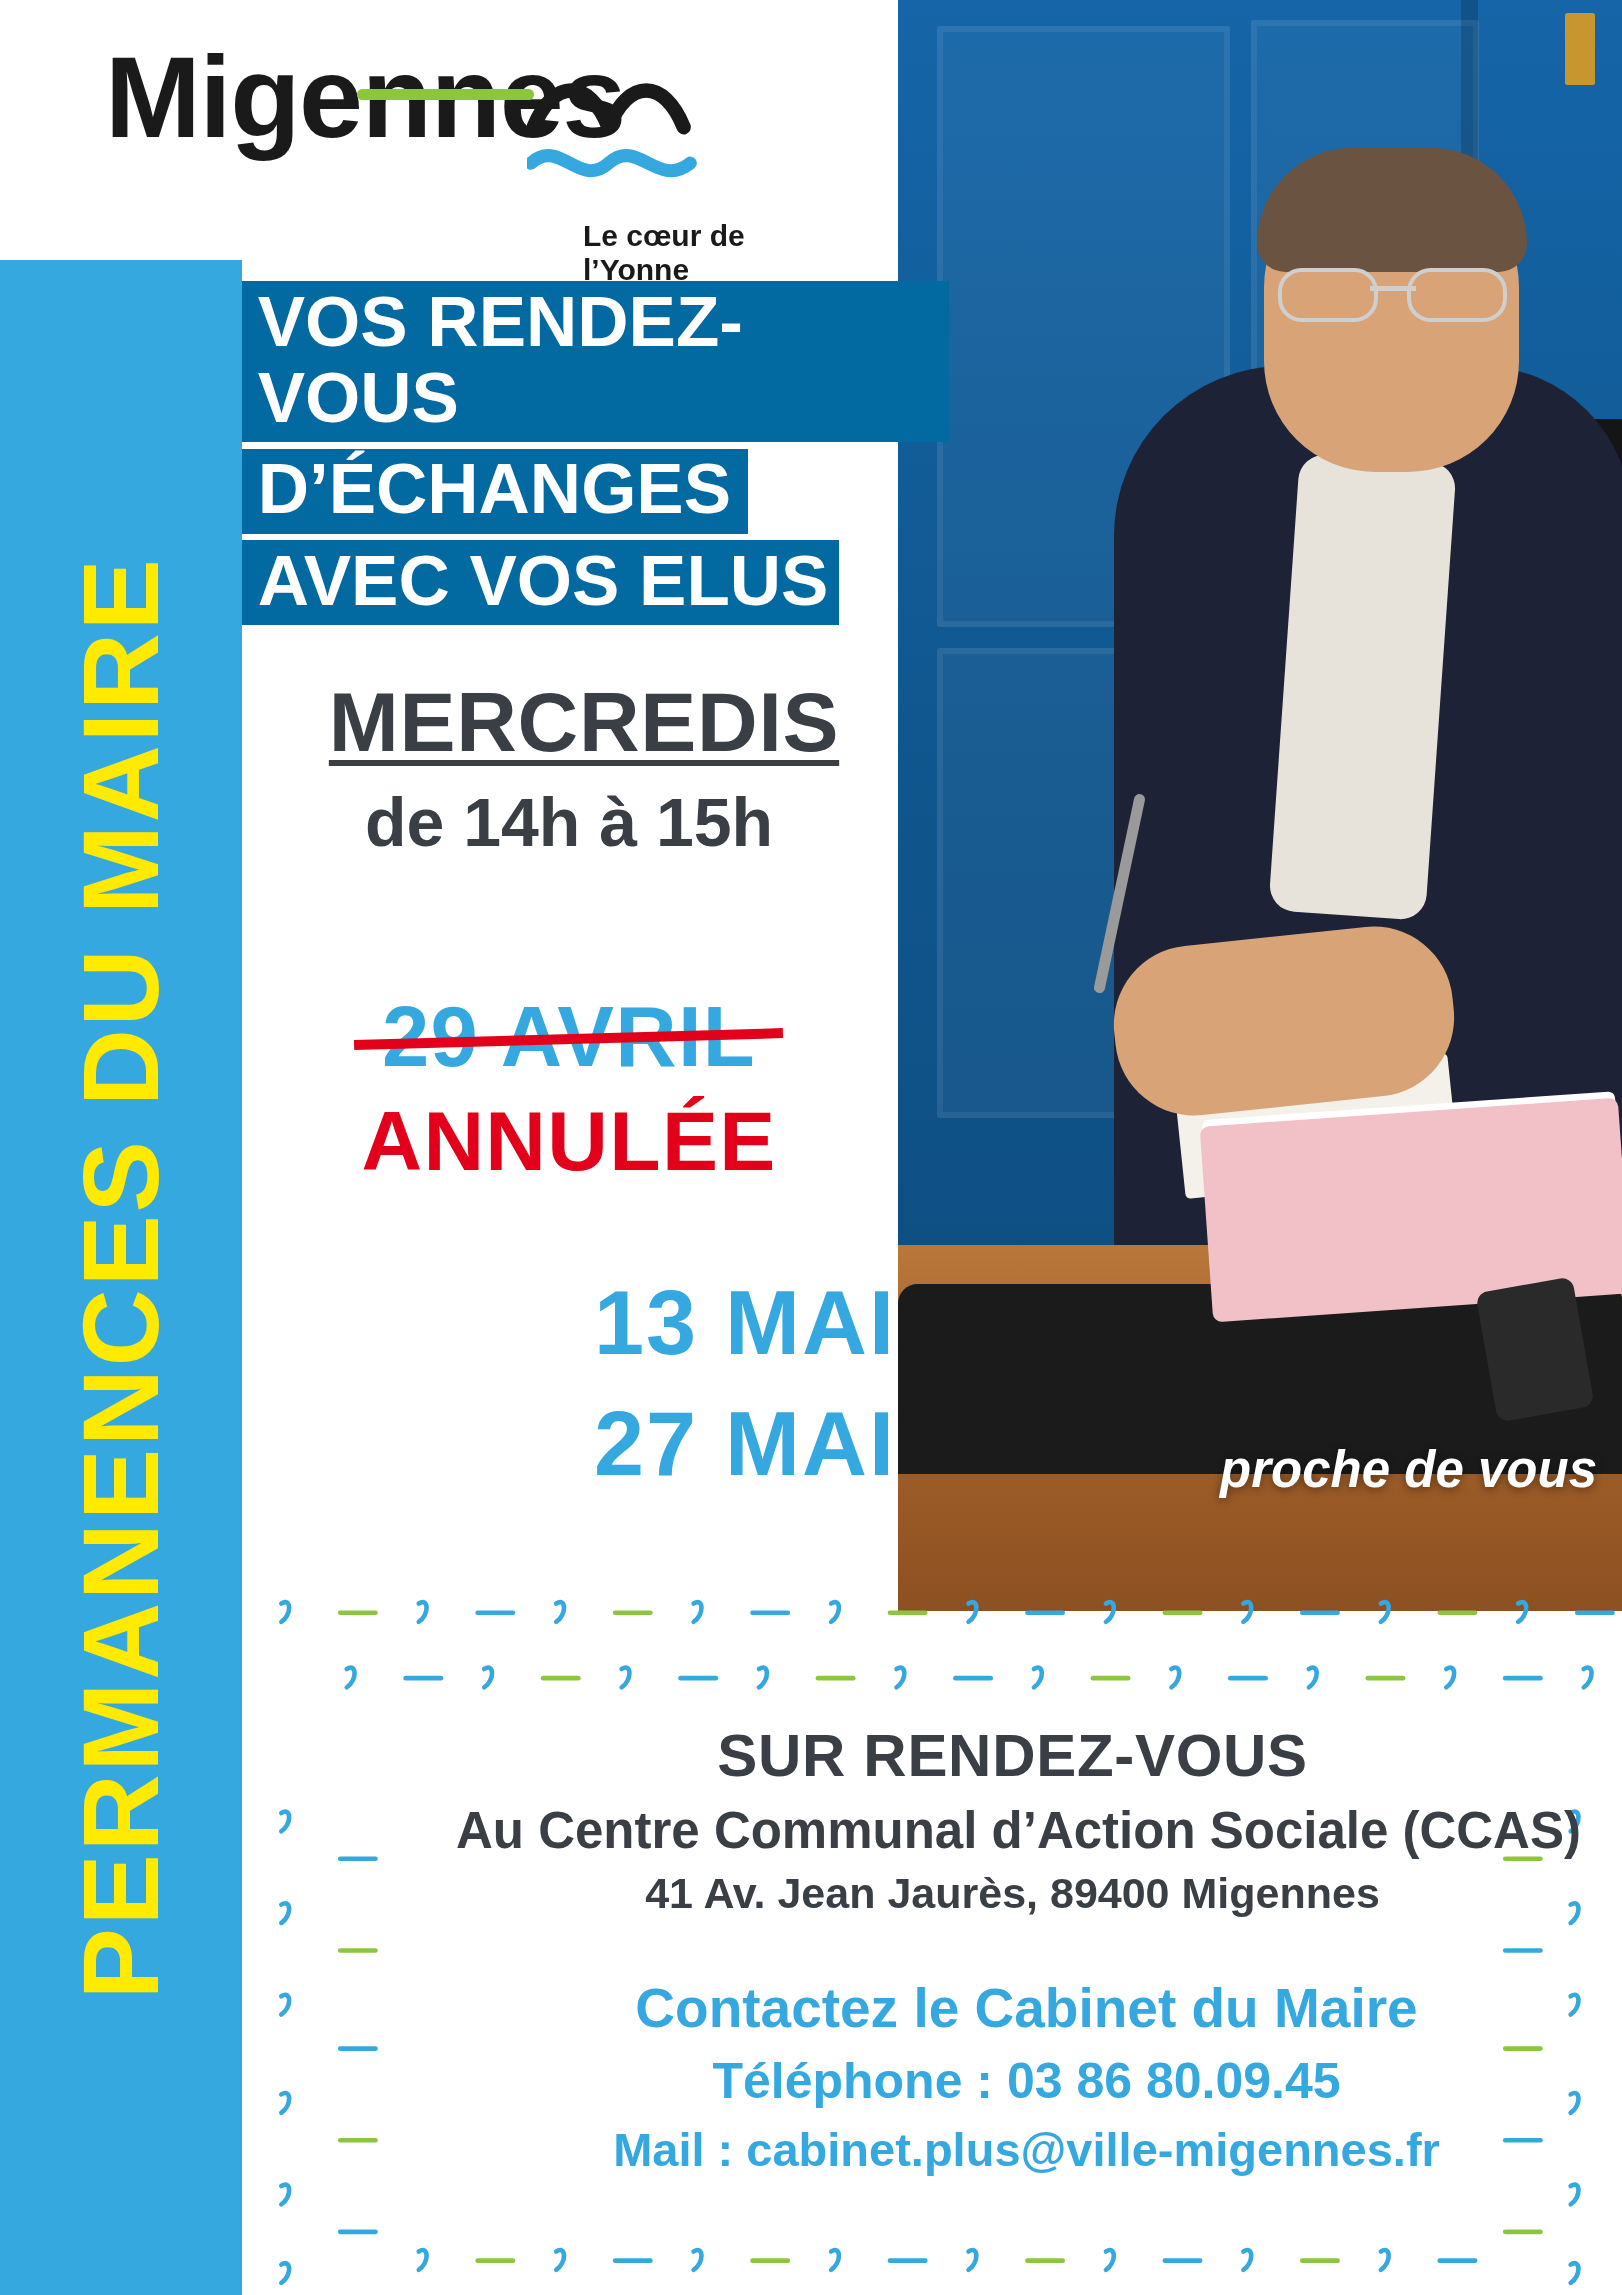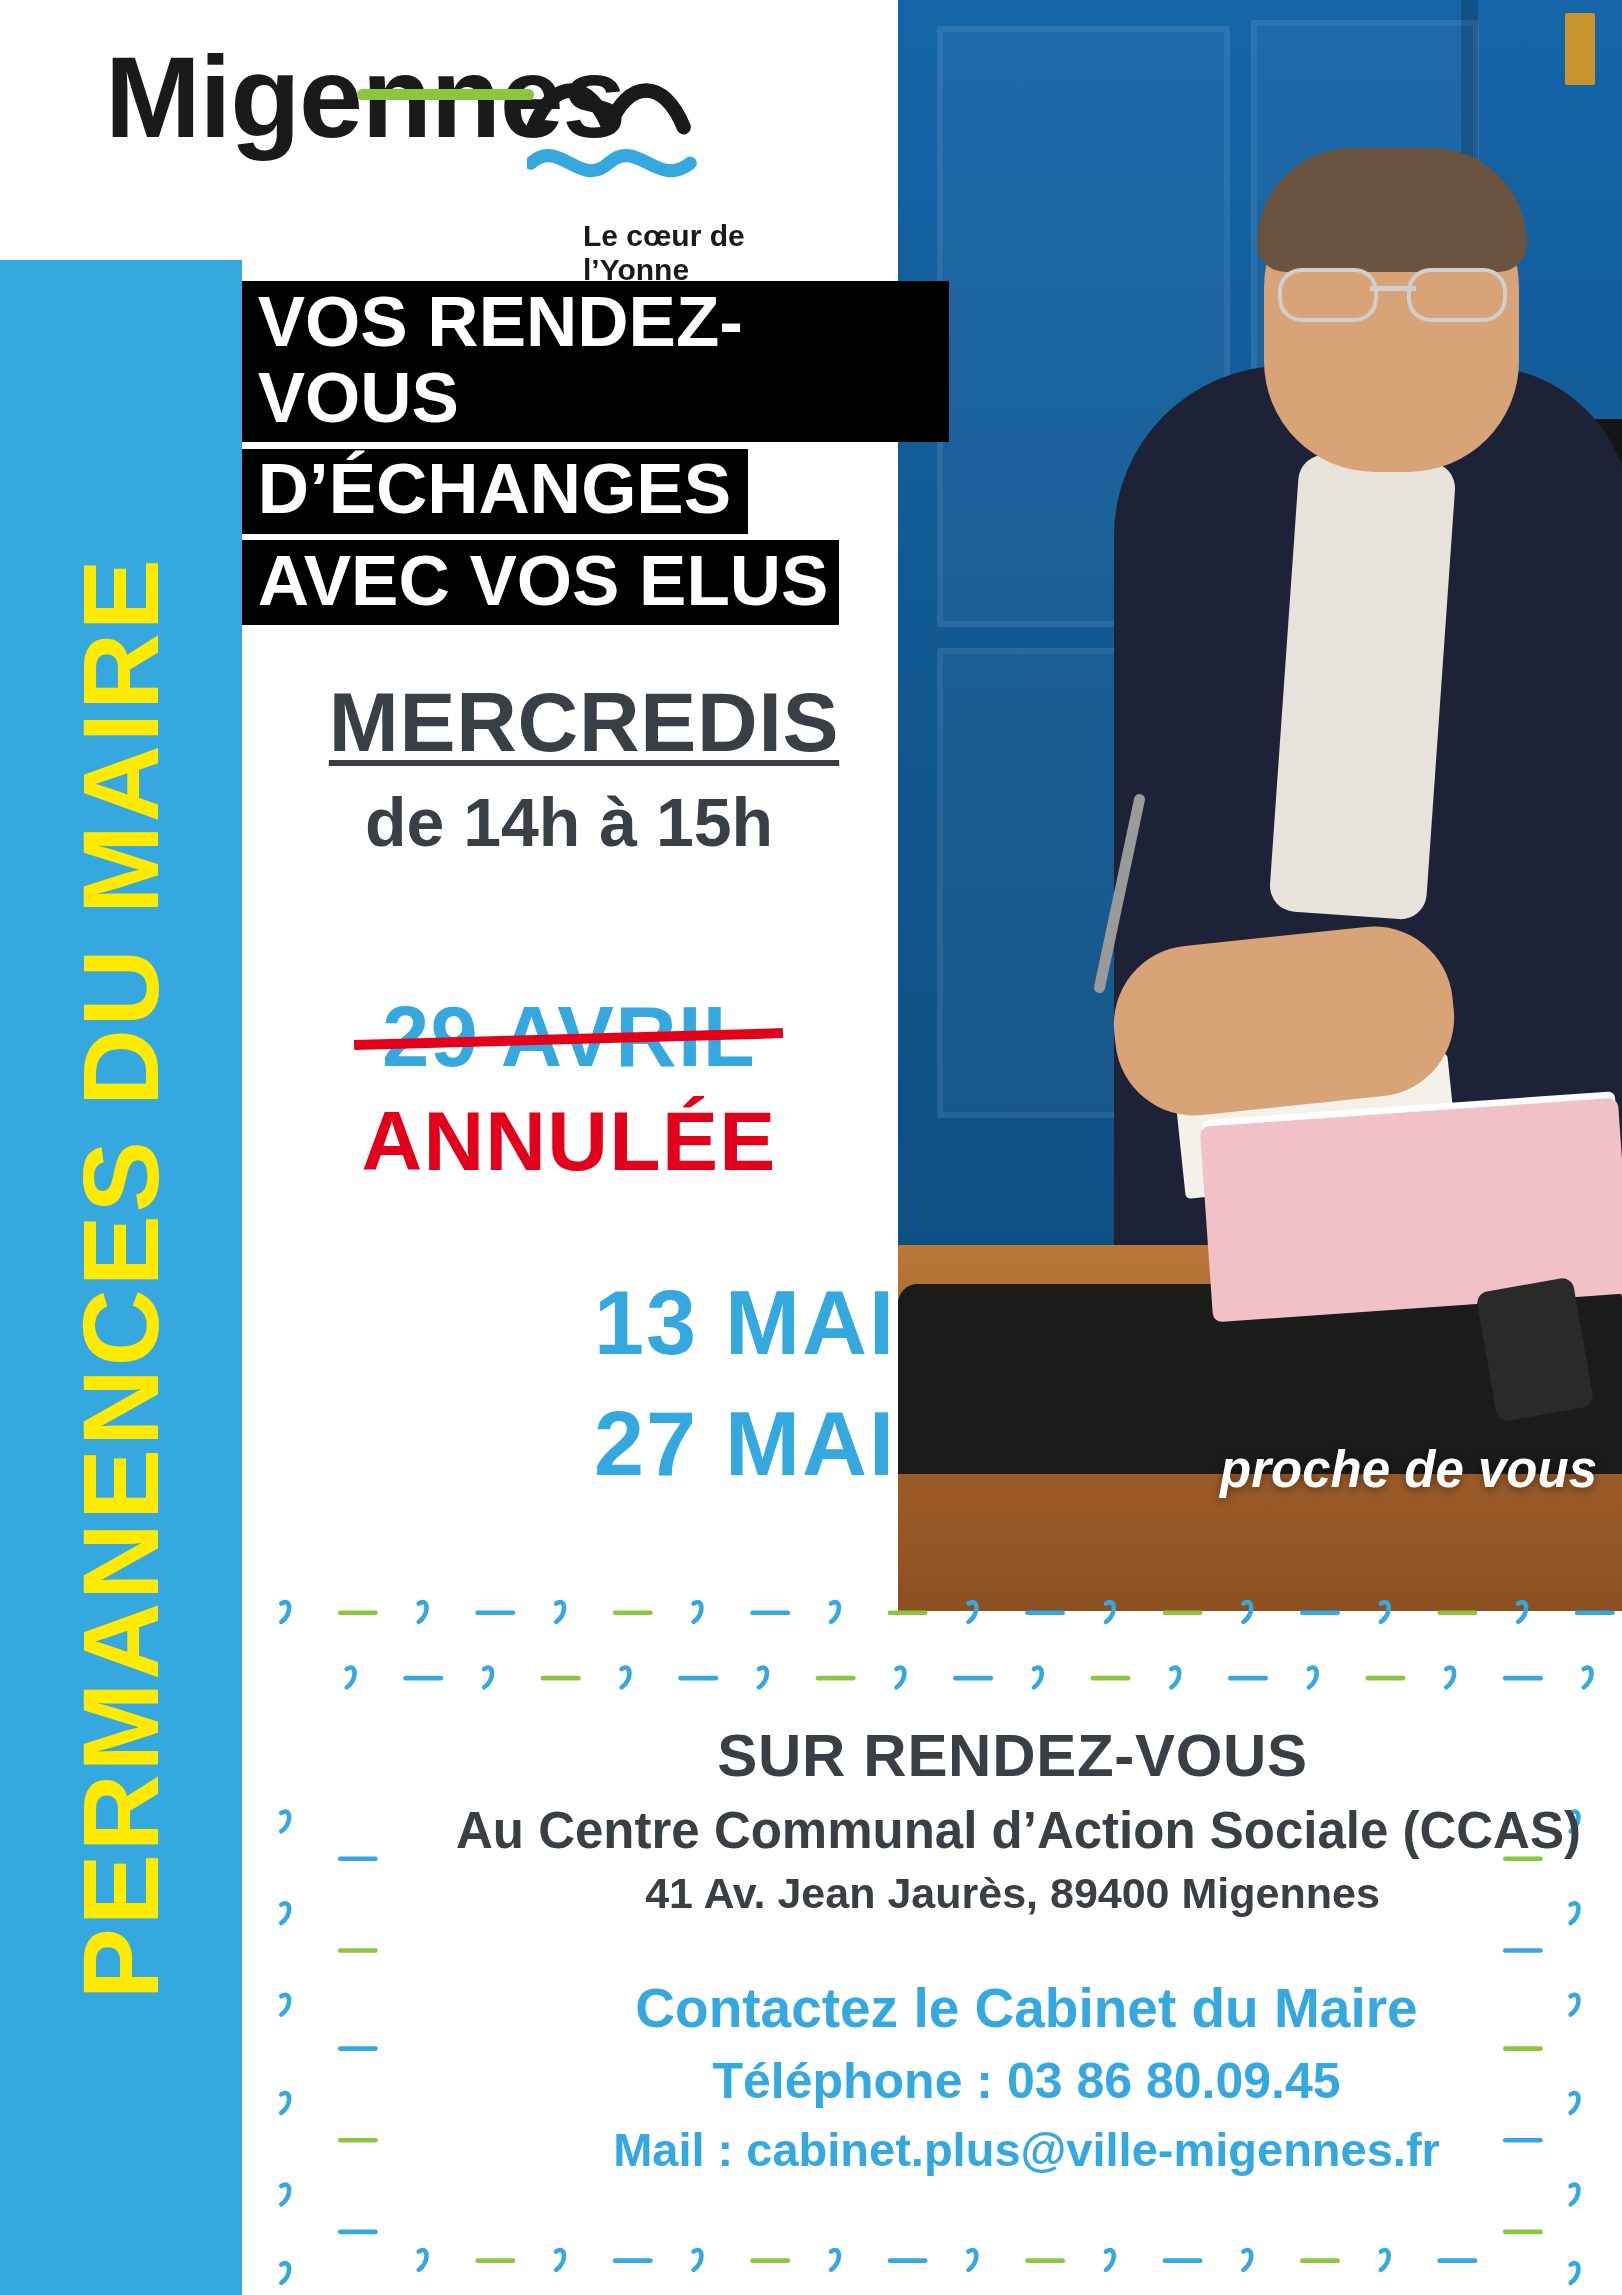--- a/index.html
+++ b/index.html
@@ -252,21 +252,21 @@
 
   
   .headline {
     position: absolute;
     left: 242px;
     top: 281px;
     width: 707px;
   }
   .headline .line {
     display: inline-block;
-    background: #000000;
+    background: #0369a1;
     color: #ffffff;
     font-weight: 800;
     font-size: 71px;
     letter-spacing: 0px;
     padding: 2.6px 10.5px 6.5px 15.7px;
     margin-bottom: 6.5px;
     font-family: "Liberation Sans", sans-serif;
     line-height: 1.07;
   }
   .headline .line.l2 { padding-right: 17px; }

